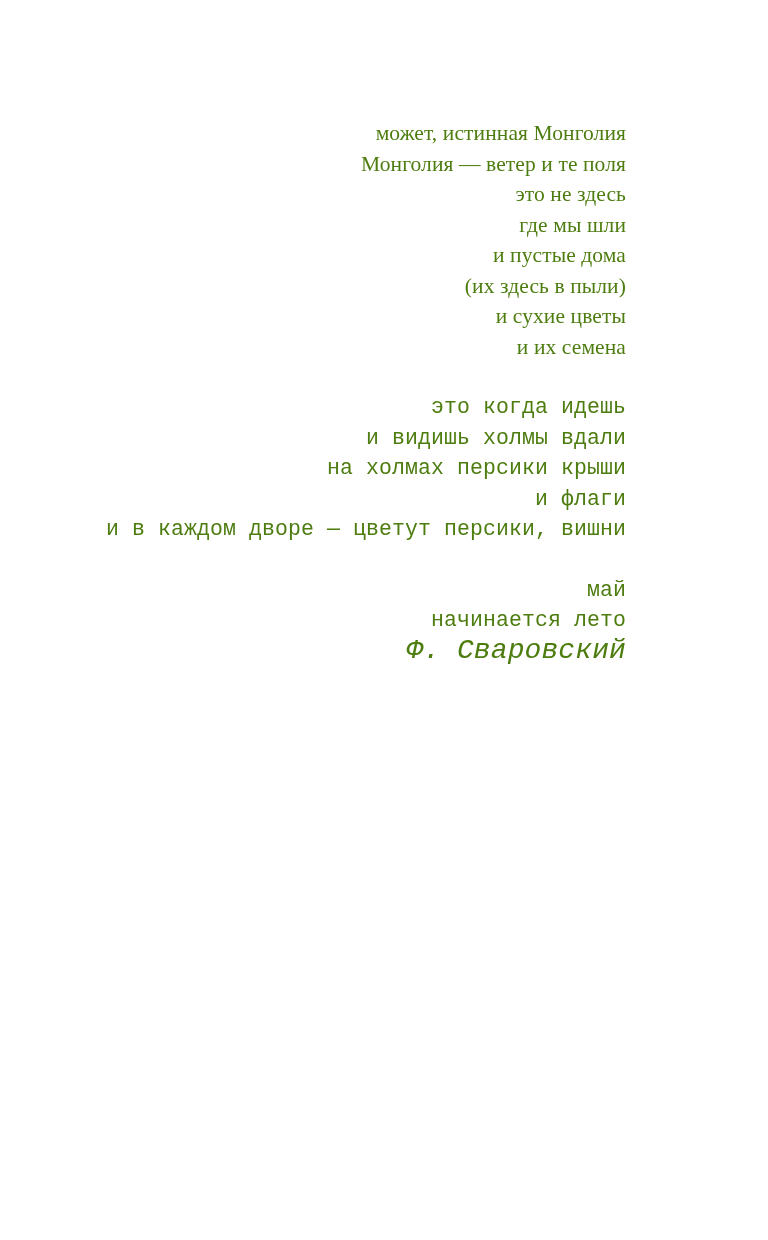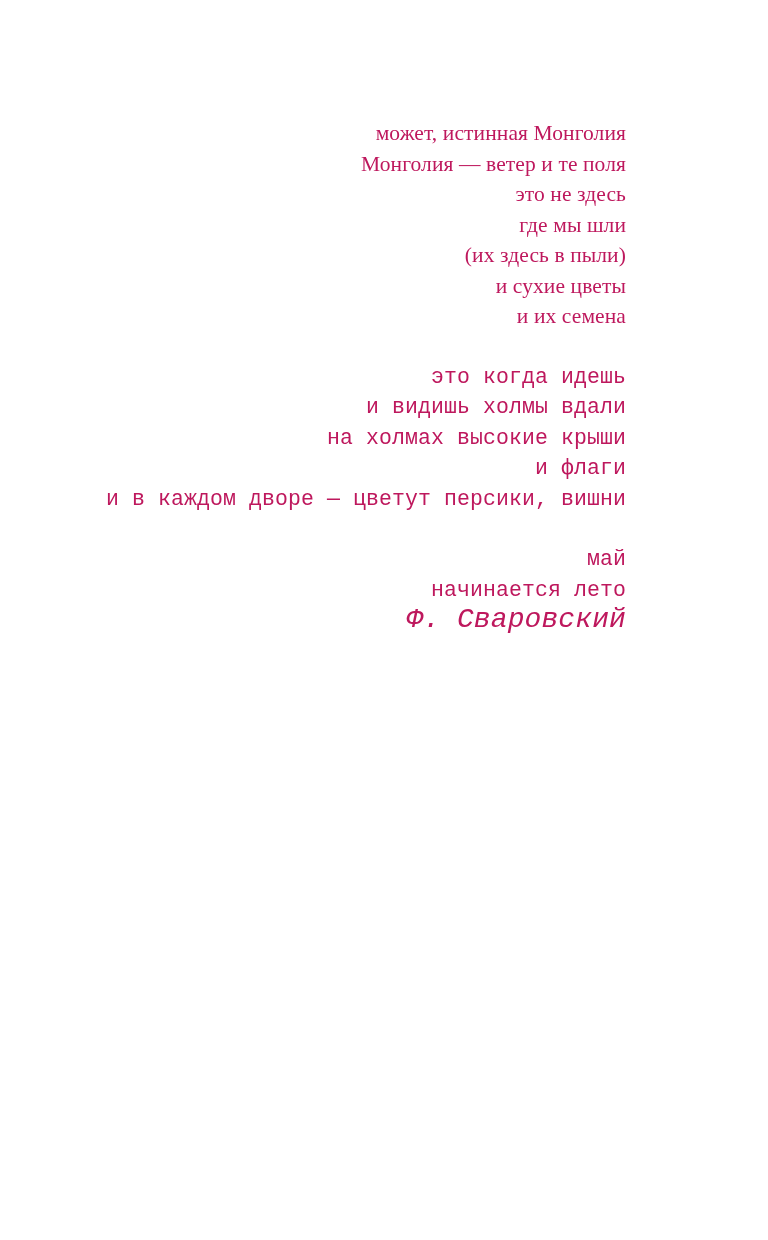--- a/index.html
+++ b/index.html
@@ -22,21 +22,21 @@
   }
   .poem {
     position: absolute;
     top: 118px;
     left: 0;
     width: 626px;   
     text-align: right;
     font-size: 21.5px;
     line-height: 30.5px;
     letter-spacing: 0.1px;
-    color: #be185d;
+    color: #4d7c0f;
   }
   .stanza {
     margin: 0 0 0 0;
   }
   .stanza + .stanza {
     margin-top: 30px;
     font-family: Liberation Mono, monospace;
   }
   .line {
     display: block;
@@ -53,29 +53,30 @@
 <body>
 
 <div class="page">
   <div class="poem">
 
     <div class="stanza">
       <span class="line">может, истинная Монголия</span>
       <span class="line">Монголия — ветер и те поля</span>
       <span class="line">это не здесь</span>
       <span class="line">где мы шли</span>
+      <span class="line">и пустые дома</span>
       <span class="line">(их здесь в пыли)</span>
       <span class="line">и сухие цветы</span>
       <span class="line">и их семена</span>
     </div>
 
     <div class="stanza">
       <span class="line">это когда идешь</span>
       <span class="line">и видишь холмы вдали</span>
-      <span class="line">на холмах высокие крыши</span>
+      <span class="line">на холмах персики крыши</span>
       <span class="line">и флаги</span>
       <span class="line">и в каждом дворе — цветут персики, вишни</span>
     </div>
 
     <div class="stanza">
       <span class="line">май</span>
       <span class="line">начинается лето</span>
       <span class="line signature">Ф. Сваровский</span>
     </div>
 

